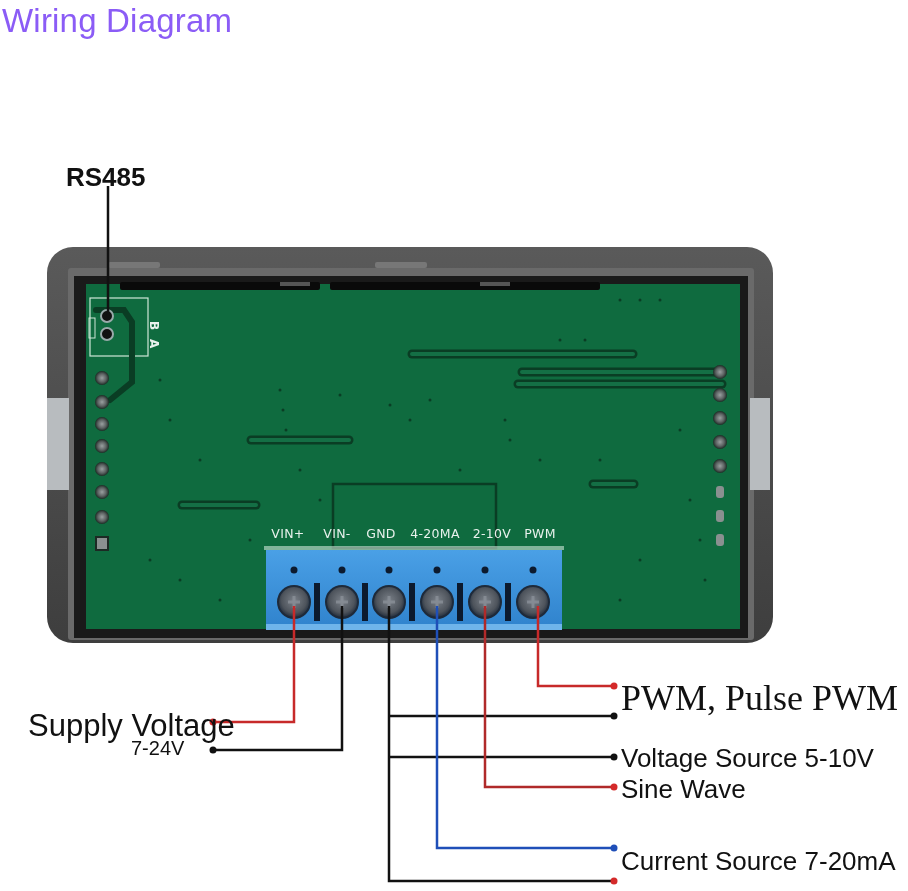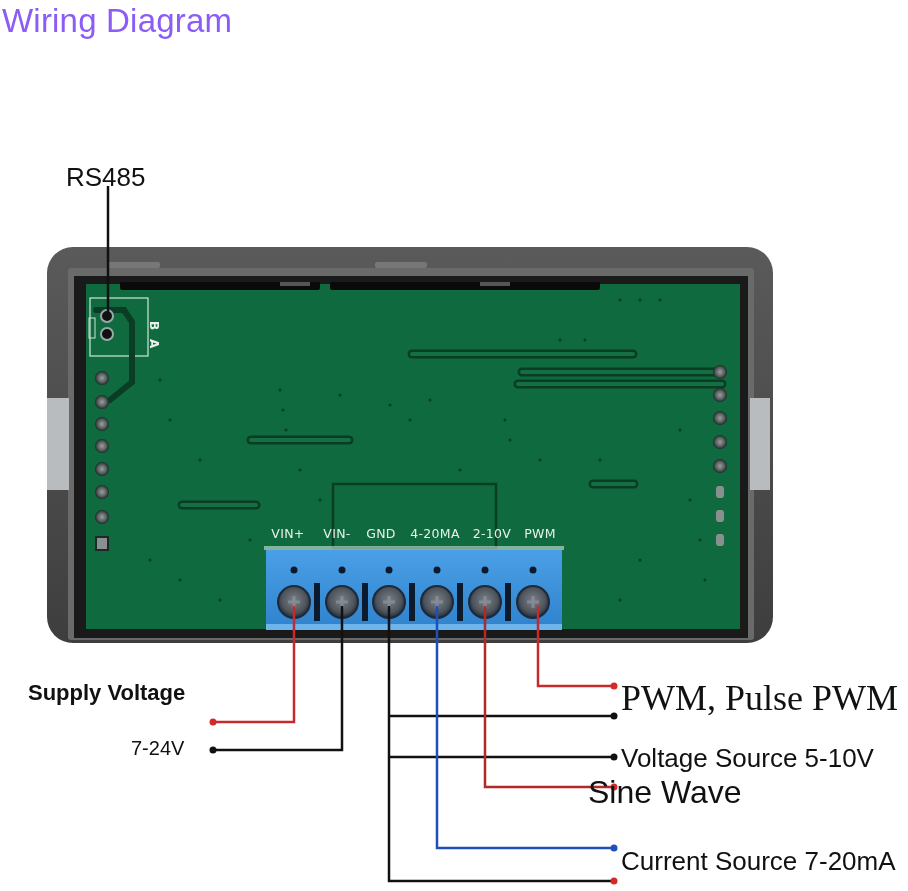--- a/index.html
+++ b/index.html
@@ -212,19 +212,19 @@
     <circle cx="213" cy="750" r="3.5" fill="#111"></circle>
     <circle cx="614" cy="686" r="3.5" fill="#d42a2a"></circle>
     <circle cx="614" cy="716" r="3.5" fill="#111"></circle>
     <circle cx="614" cy="757" r="3.5" fill="#111"></circle>
     <circle cx="614" cy="787" r="3.5" fill="#d42a2a"></circle>
     <circle cx="614" cy="848" r="3.5" fill="#1f4fb8"></circle>
     <circle cx="614" cy="881" r="3.5" fill="#d42a2a"></circle>
   </g>
 </svg>
 
-<div class="lbl" style="left:66px; top:164px;">RS485</div>
-<div class="lbl" style="left:28px; top:682px; font-size:22px;font-weight:bold;">Supply Voltage</div>
+<div class="lbl" style="left:66px; top:164px;font-weight:bold;">RS485</div>
+<div class="lbl" style="left:28px; top:710px; font-size:31px;">Supply Voltage</div>
 <div class="lbl" style="left:131px; top:738px; font-size:20px;">7-24V</div>
 <div class="lbl" style="left:621px; top:680px; font-size:36px;font-family:Liberation Serif, serif;">PWM, Pulse  PWM</div>
 <div class="lbl" style="left:621px; top:745px; font-size:26px;">Voltage Source 5-10V</div>
-<div class="lbl" style="left:588px; top:776px; font-size:32px;">Sine Wave</div>
+<div class="lbl" style="left:621px; top:776px; font-size:26px;">Sine Wave</div>
 <div class="lbl" style="left:621px; top:848px; font-size:26px;">Current Source 7-20mA</div>
 
 </body></html>

